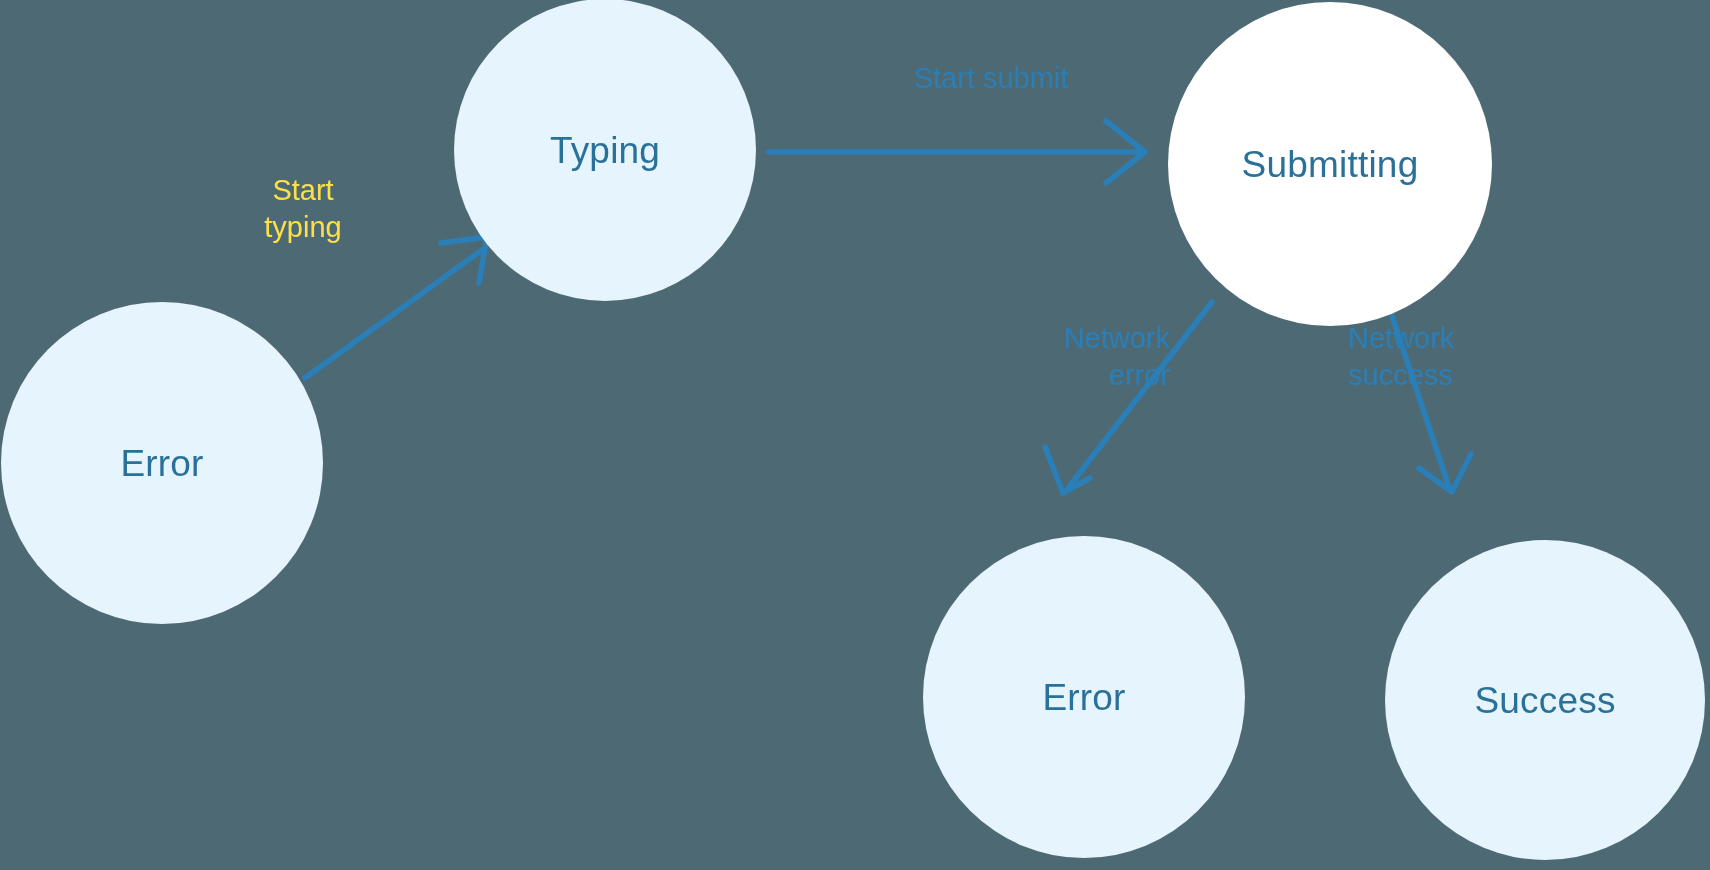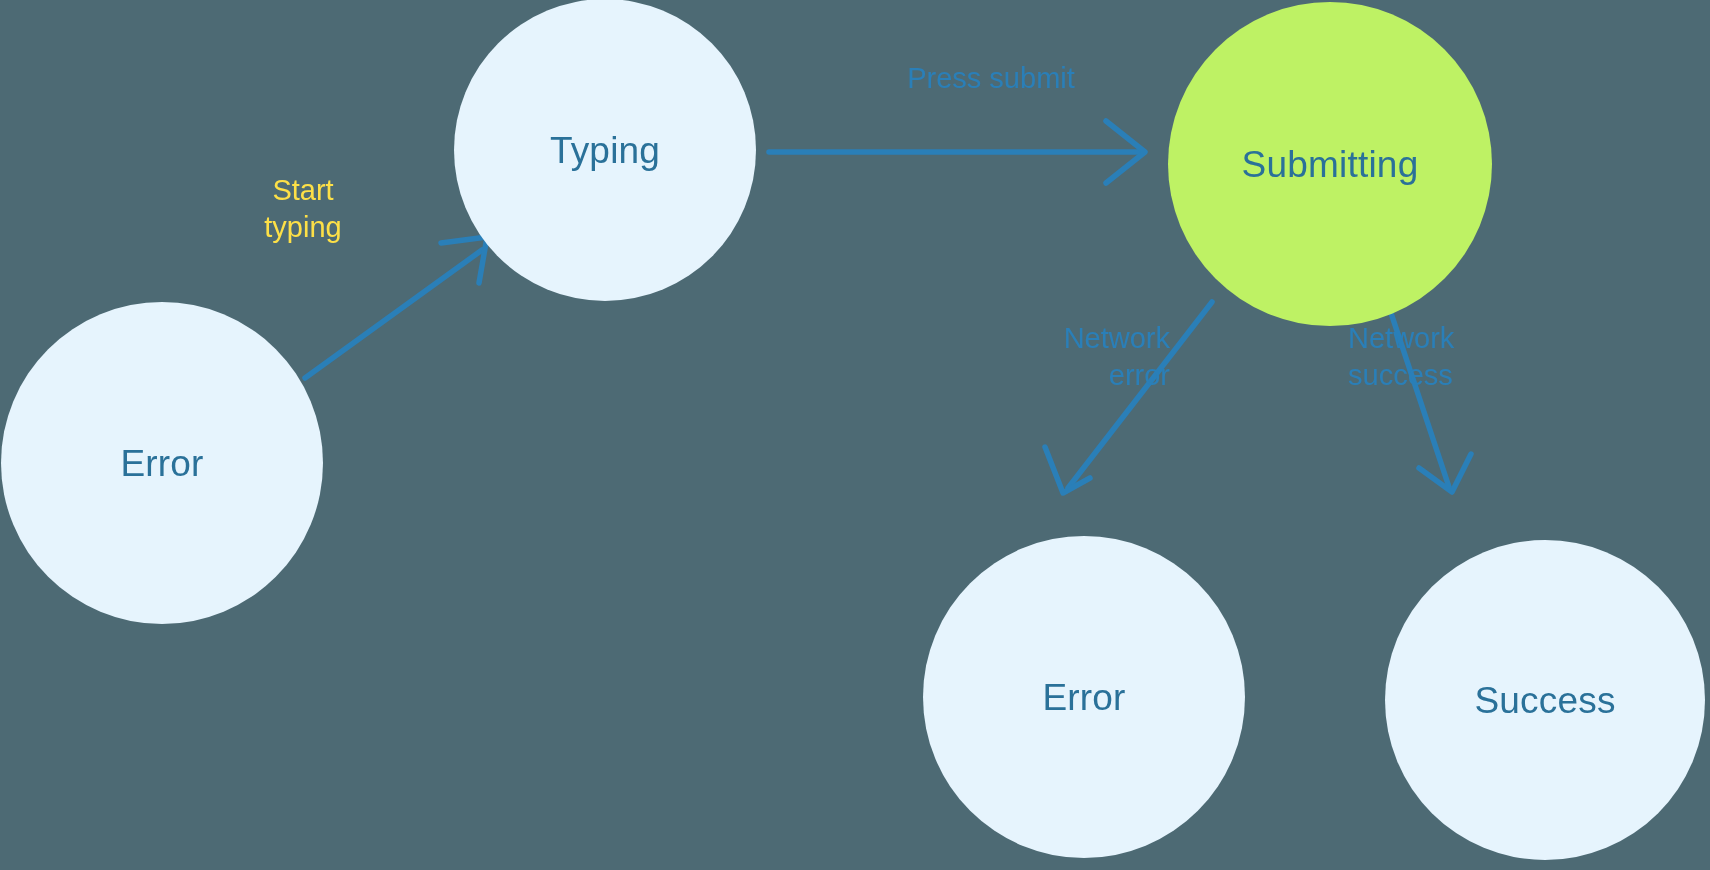--- a/index.html
+++ b/index.html
@@ -82,36 +82,36 @@
   </svg>
 
   <div class="node" style="left: 1px; top: 302px; width: 322px; height: 322px; background: rgb(230, 244, 253);">
     <span class="node-label">Error</span>
   </div>
 
   <div class="node" style="left: 454px; top: -1px; width: 302px; height: 302px; background: rgb(230, 244, 253);">
     <span class="node-label">Typing</span>
   </div>
 
-  <div class="node" style="left: 1168px; top: 2px; width: 324px; height: 324px; background: #bef264; text-align: right;">
+  <div class="node" style="left: 1168px; top: 2px; width: 324px; height: 324px; background: #ffffff; text-align: right;">
     <span class="node-label">Submitting</span>
   </div>
 
   <div class="node" style="left: 923px; top: 536px; width: 322px; height: 322px; background: rgb(230, 244, 253);">
     <span class="node-label">Error</span>
   </div>
 
   <div class="node" style="left: 1385px; top: 540px; width: 320px; height: 320px; background: rgb(230, 244, 253);">
     <span class="node-label">Success</span>
   </div>
 
   <div class="edge-label center" style="left: 228px; top: 172px; width: 150px; color: #fde047;">Start
 typing</div>
 
-  <div class="edge-label center" style="left: 816px; top: 60px; width: 350px; color: rgb(42, 127, 184);">Press submit</div>
+  <div class="edge-label center" style="left: 816px; top: 60px; width: 350px; color: rgb(42, 127, 184);">Start submit</div>
 
   <div class="edge-label right" style="left: 860px; top: 320px; width: 310px; color: rgb(42, 127, 184);">Network
 error</div>
 
   <div class="edge-label left" style="left: 1348px; top: 320px; width: 310px; color: rgb(42, 127, 184);">Network
 success</div>
 
 </div>
 
 </body></html>

